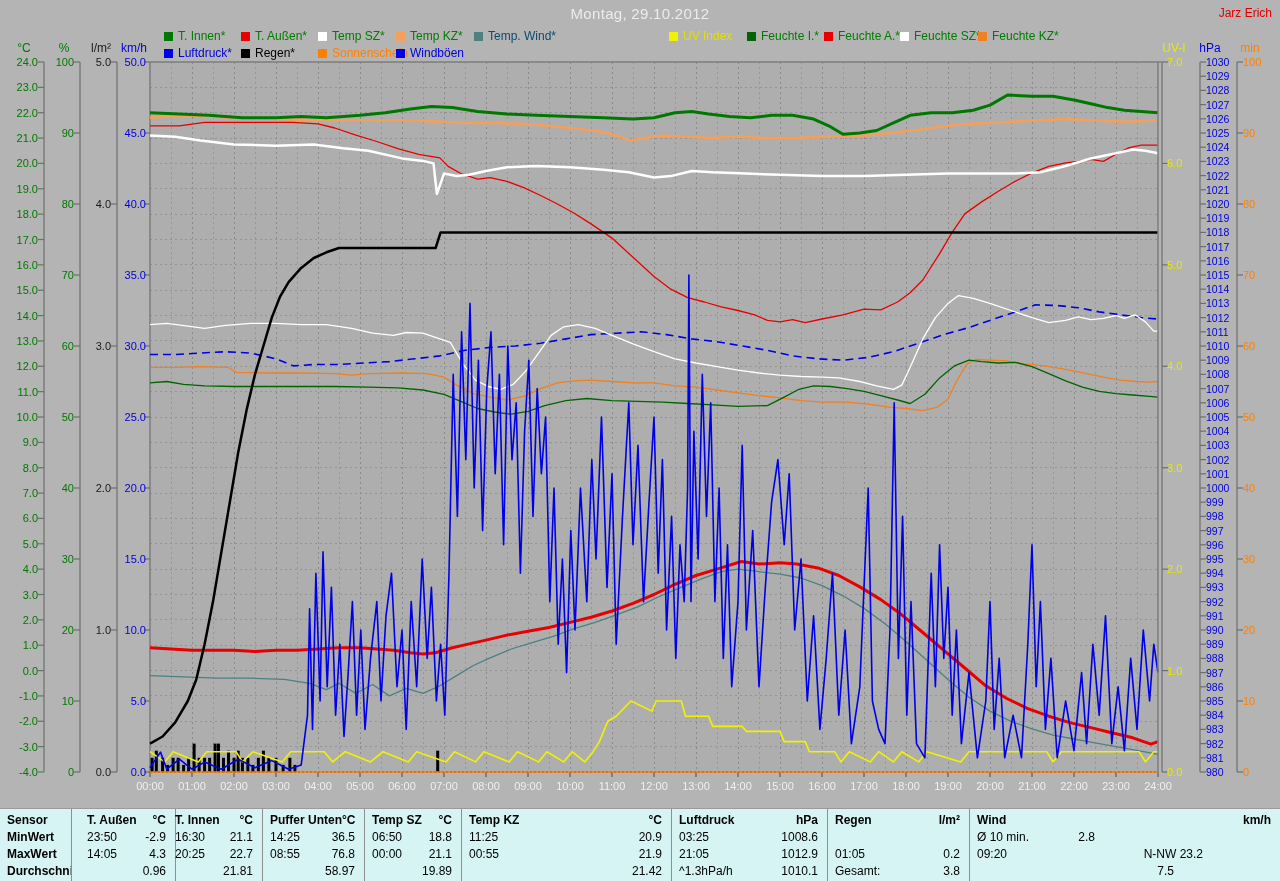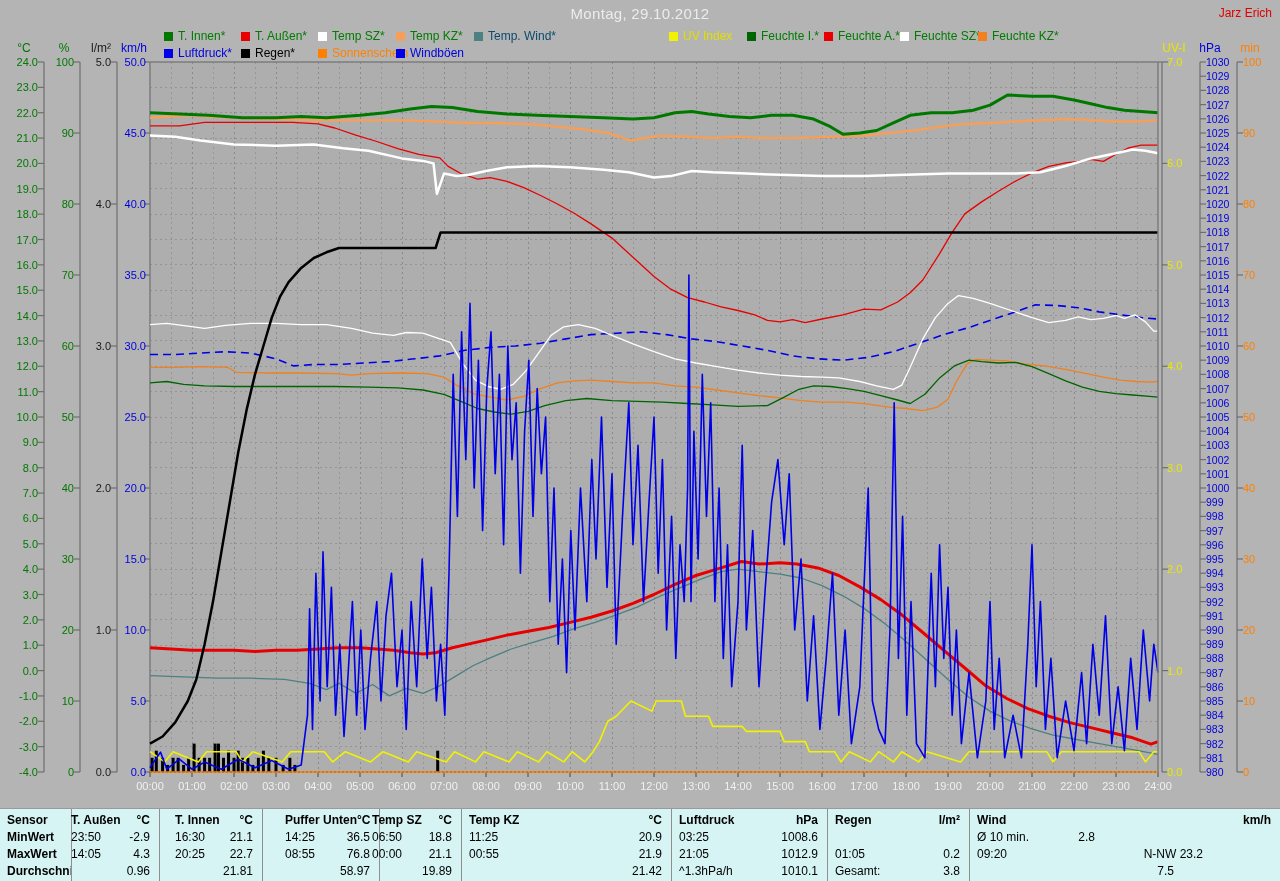--- a/index.html
+++ b/index.html
@@ -498,21 +498,21 @@
     <line x1="1158" y1="62" x2="1158" y2="772" stroke="#7d7d7d" stroke-width="1.5"></line>
   </svg>
 
 <div class="stats-table" id="stats-table">
     <div class="tcol rowlabels" style="left: 0px; width: 72px;">
       <div class="trow">Sensor</div>
       <div class="trow">MinWert</div>
       <div class="trow">MaxWert</div>
       <div class="trow">Durchschnitt</div>
     </div>
-    <div class="tcol " style="left: 64px; width: 96px;">
+    <div class="tcol " style="left: 80px; width: 96px;">
       <div class="trow">
         <span>T. Außen</span>
         <span>°C</span>
       </div>
       <div class="trow">
         <span>23:50</span>
         <span>-2.9</span>
       </div>
       <div class="trow">
         <span>14:05</span>
@@ -534,21 +534,21 @@
       </div>
       <div class="trow">
         <span>20:25</span>
         <span>22.7</span>
       </div>
       <div class="trow">
         <span></span>
         <span>21.81</span>
       </div>
     </div>
-    <div class="tcol " style="left: 278px; width: 102px; text-align: right;">
+    <div class="tcol " style="left: 263px; width: 102px; text-align: right;">
       <div class="trow">
         <span>Puffer Unten</span>
         <span>°C</span>
       </div>
       <div class="trow">
         <span>14:25</span>
         <span>36.5</span>
       </div>
       <div class="trow">
         <span>08:55</span>

